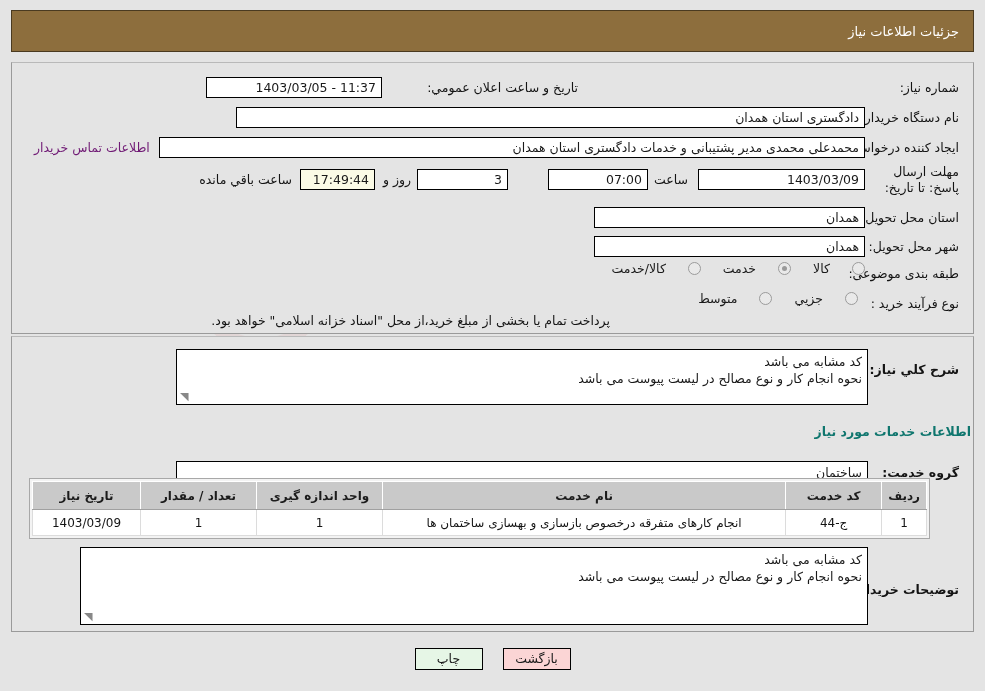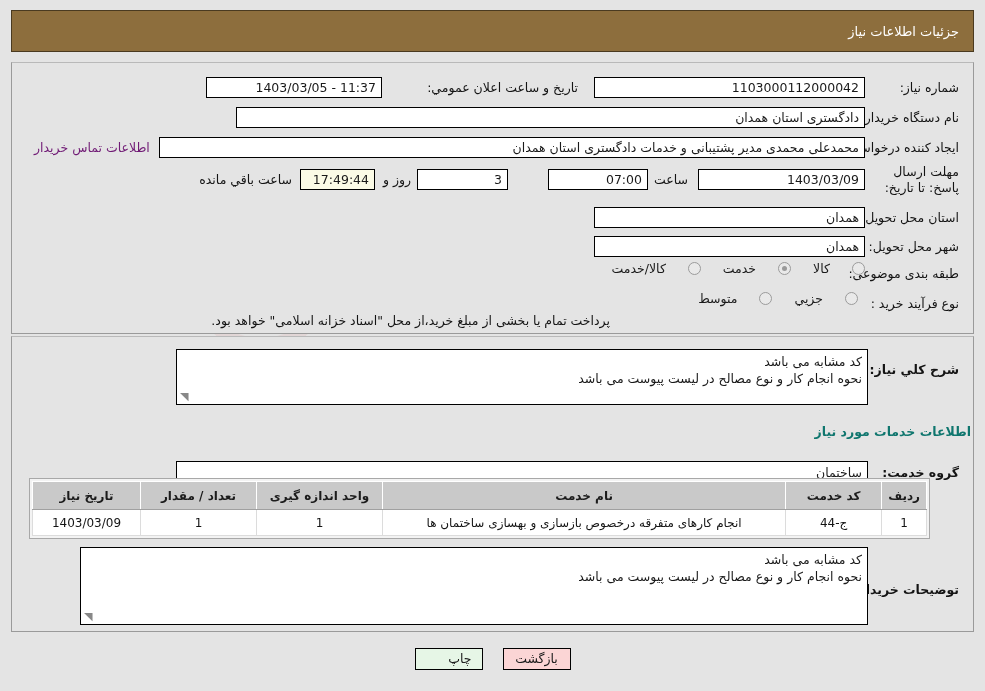--- a/index.html
+++ b/index.html
@@ -228,41 +228,40 @@
     border: 1px solid #000000;
     height: 22px;
     min-width: 68px;
     font-size: 12.5px;
     line-height: 20px;
     text-align: center;
     padding: 0 10px;
     cursor: pointer;
     color: #1a1a1a;
   }
-  .btn-print  { background: #e6f6e6; text-align: right; }
+  .btn-print  { background: #e6f6e6; }
   .btn-back   { background: #fbd5d5; }
 </style>
 </head>
 <body>
 
 <div id="page">
 
   <div class="watermark">
     <div class="wm-shield"></div>
     <div class="wm-text">AriaTender.net</div>
   </div>
 
   <div class="page-header">
     <span>جزئیات اطلاعات نیاز</span>
   </div>
 
   <div class="panel" id="panel-top">
 
     <div class="lbl-right" style="top:17px;">شماره نیاز:</div>
-    <div class="fld" style="position:absolute; top:14px; right:108px; width:271px;">1103000112000042</div>
 
     <div class="lbl" style="position:absolute; top:17px; right:395px;">تاریخ و ساعت اعلان عمومي:</div>
     <div class="fld" style="position:absolute; top:14px; right:591px; width:176px;">11:37 - 1403/03/05</div>
 
     <div class="lbl-right" style="top:47px;">نام دستگاه خریدار:</div>
     <div class="fld rt" style="position:absolute; top:44px; right:108px; left:224px;">دادگستری استان همدان</div>
 
     <div class="lbl-right" style="top:77px;">ایجاد کننده درخواست:</div>
     <div class="fld rt" style="position:absolute; top:74px; right:108px; left:147px;">محمدعلی محمدی مدیر پشتیبانی و خدمات دادگستری استان همدان</div>
     <div class="link-blue" style="position:absolute; top:77px; left:22px;">اطلاعات تماس خریدار</div>

